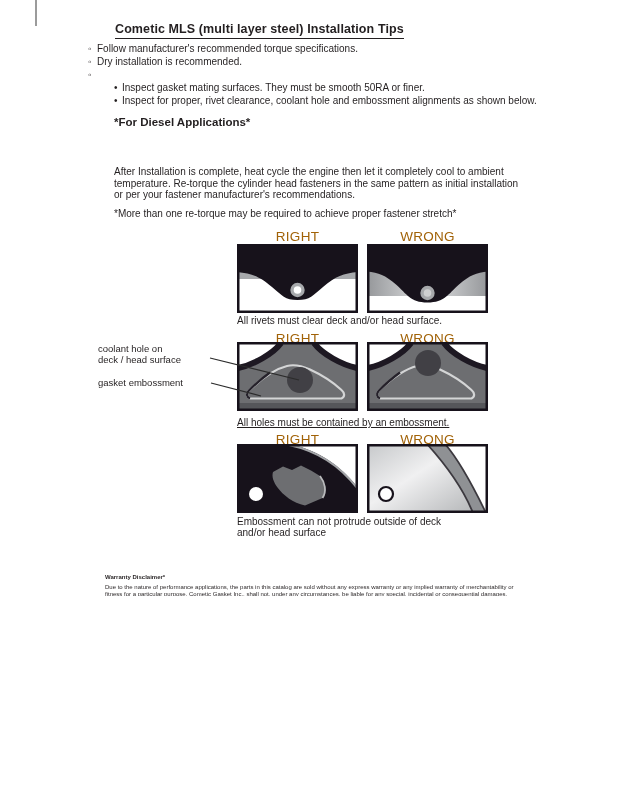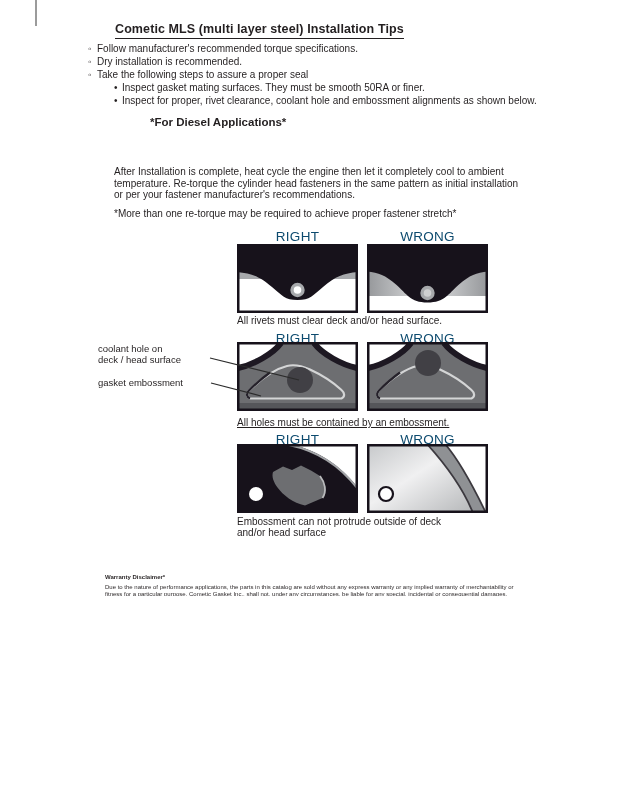--- a/index.html
+++ b/index.html
@@ -11,25 +11,25 @@
 
   .title { position:absolute; left:115px; top:22px; font-size:12.5px; font-weight:bold;
            letter-spacing:.1px; border-bottom:1.6px solid #231f20; padding-bottom:1.5px; }
 
   .tips    { position:absolute; left:88px;  top:42px; font-size:10px; line-height:13px; }
   .subtips { position:absolute; left:114px; top:81px; font-size:10px; line-height:13px; }
   .row { display:flex; }
   .m1 { width:9px;  }
   .m2 { width:8px;  }
 
-  .diesel-h { position:absolute; left:114px; top:116px; font-size:11.5px; font-weight:bold;margin-left:36px; }
+  .diesel-h { position:absolute; left:114px; top:116px; font-size:11.5px; font-weight:bold; }
   .body { position:absolute; left:114px; font-size:10px; line-height:11.5px; }
   .pre  { white-space:pre-line; }
 
-  .flabel { position:absolute; width:121px; text-align:center; font-size:13.5px; letter-spacing:.3px; color:#0c4a6e; }
+  .flabel { position:absolute; width:121px; text-align:center; font-size:13.5px; letter-spacing:.3px; color:#a16207; }
   .panel  { position:absolute; width:121px; height:69px; display:block; }
   .caption{ position:absolute; font-size:10px; line-height:11px; }
 
   .ann { position:absolute; left:98px; width:112px; text-align:left; font-size:9.5px; line-height:11px; }
   .leaders { position:absolute; left:118px; top:340px; width:200px; height:60px; pointer-events:none; }
 
   .disc p { position:absolute; left:105px; width:413px; font-size:6px; line-height:7.3px; color:#2e2a2b; }
   .dh { font-weight:bold; }
 
   .pagenum { position:absolute; left:380px; top:761px; width:76px; text-align:right; font-size:16px; letter-spacing:.2px; }
@@ -46,21 +46,20 @@
     <div class="row">
       <span class="m1">◦</span>
       <span>Follow manufacturer's recommended torque specifications.</span>
     </div>
     <div class="row">
       <span class="m1">◦</span>
       <span>Dry installation is recommended.</span>
     </div>
     <div class="row">
       <span class="m1">◦</span>
-      <span>Take the following steps to assure a proper seal</span>
     </div>
   </div>
 
   <div class="subtips">
     <div class="row">
       <span class="m2">•</span>
       <span>Inspect gasket mating surfaces.  They must be smooth 50RA or finer.</span>
     </div>
     <div class="row">
       <span class="m2">•</span>

